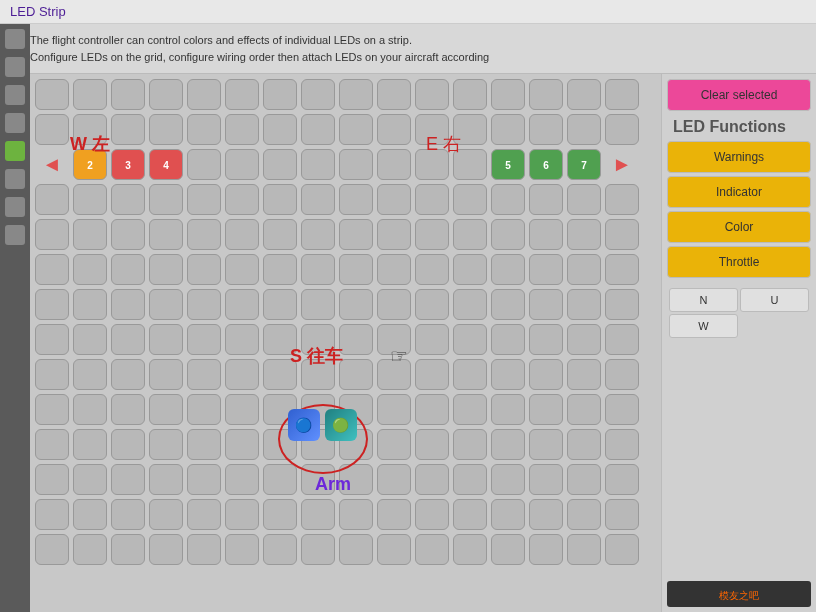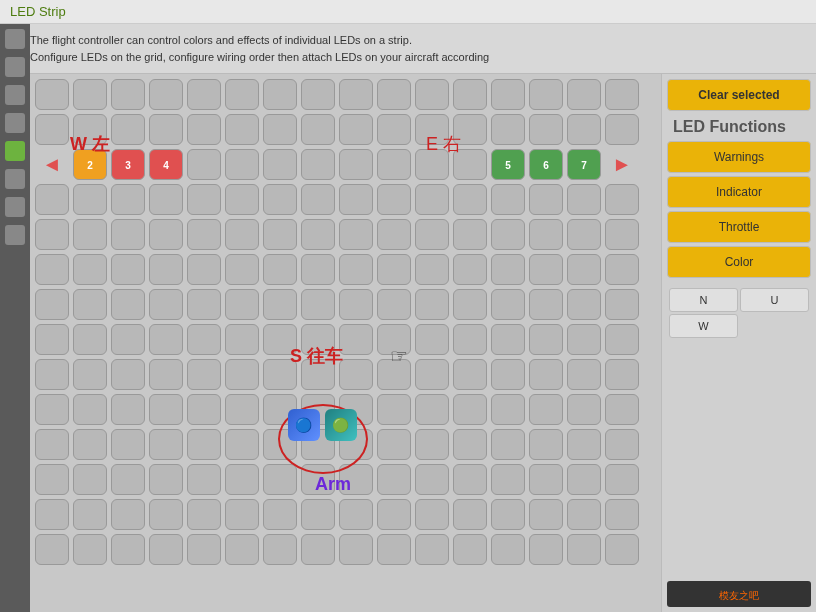--- a/index.html
+++ b/index.html
@@ -16,21 +16,21 @@
       display: flex;
       flex-direction: column;
       width: 100%;
       height: 100%;
     }
 
     .title-bar {
       background: #e8e8e8;
       padding: 4px 10px;
       font-size: 13px;
-      color: #4d7c0f;
+      color: #4c1d95;
       border-bottom: 1px solid #ccc;
     }
 
     .content-area {
       display: flex;
       flex: 1;
       overflow: hidden;
     }
 
     .left-sidebar {
@@ -221,22 +221,22 @@
       border: 1px solid #bbb;
       border-radius: 4px;
       padding: 8px 6px;
       font-size: 12px;
       text-align: center;
       cursor: pointer;
       color: #333;
     }
 
     .right-btn.primary {
-      background: #eab308;
-      font-weight: bold;
+      background: #ec4899;
+      font-weight: normal;
     }
 
     .right-section-label {
       font-size: 16px;
       color: #555;
       padding: 4px 6px 2px;
       font-weight: bold;
     }
 
     .orientation-section {
@@ -563,22 +563,22 @@
 
         </div>
 
         <div class="right-panel">
           <button class="right-btn primary">Clear selected</button>
 
           <div class="right-section-label">LED Functions</div>
 
           <button class="right-btn">Warnings</button>
           <button class="right-btn">Indicator</button>
+          <button class="right-btn">Color</button>
           <button class="right-btn">Throttle</button>
-          <button class="right-btn">Color</button>
 
           <div class="orientation-section">
             <div class="orientation-grid">
               <button class="orientation-btn">N</button>
               <button class="orientation-btn">U</button>
               <button class="orientation-btn">W</button>
             </div>
           </div>
 
           <div style="flex:1;"></div>

